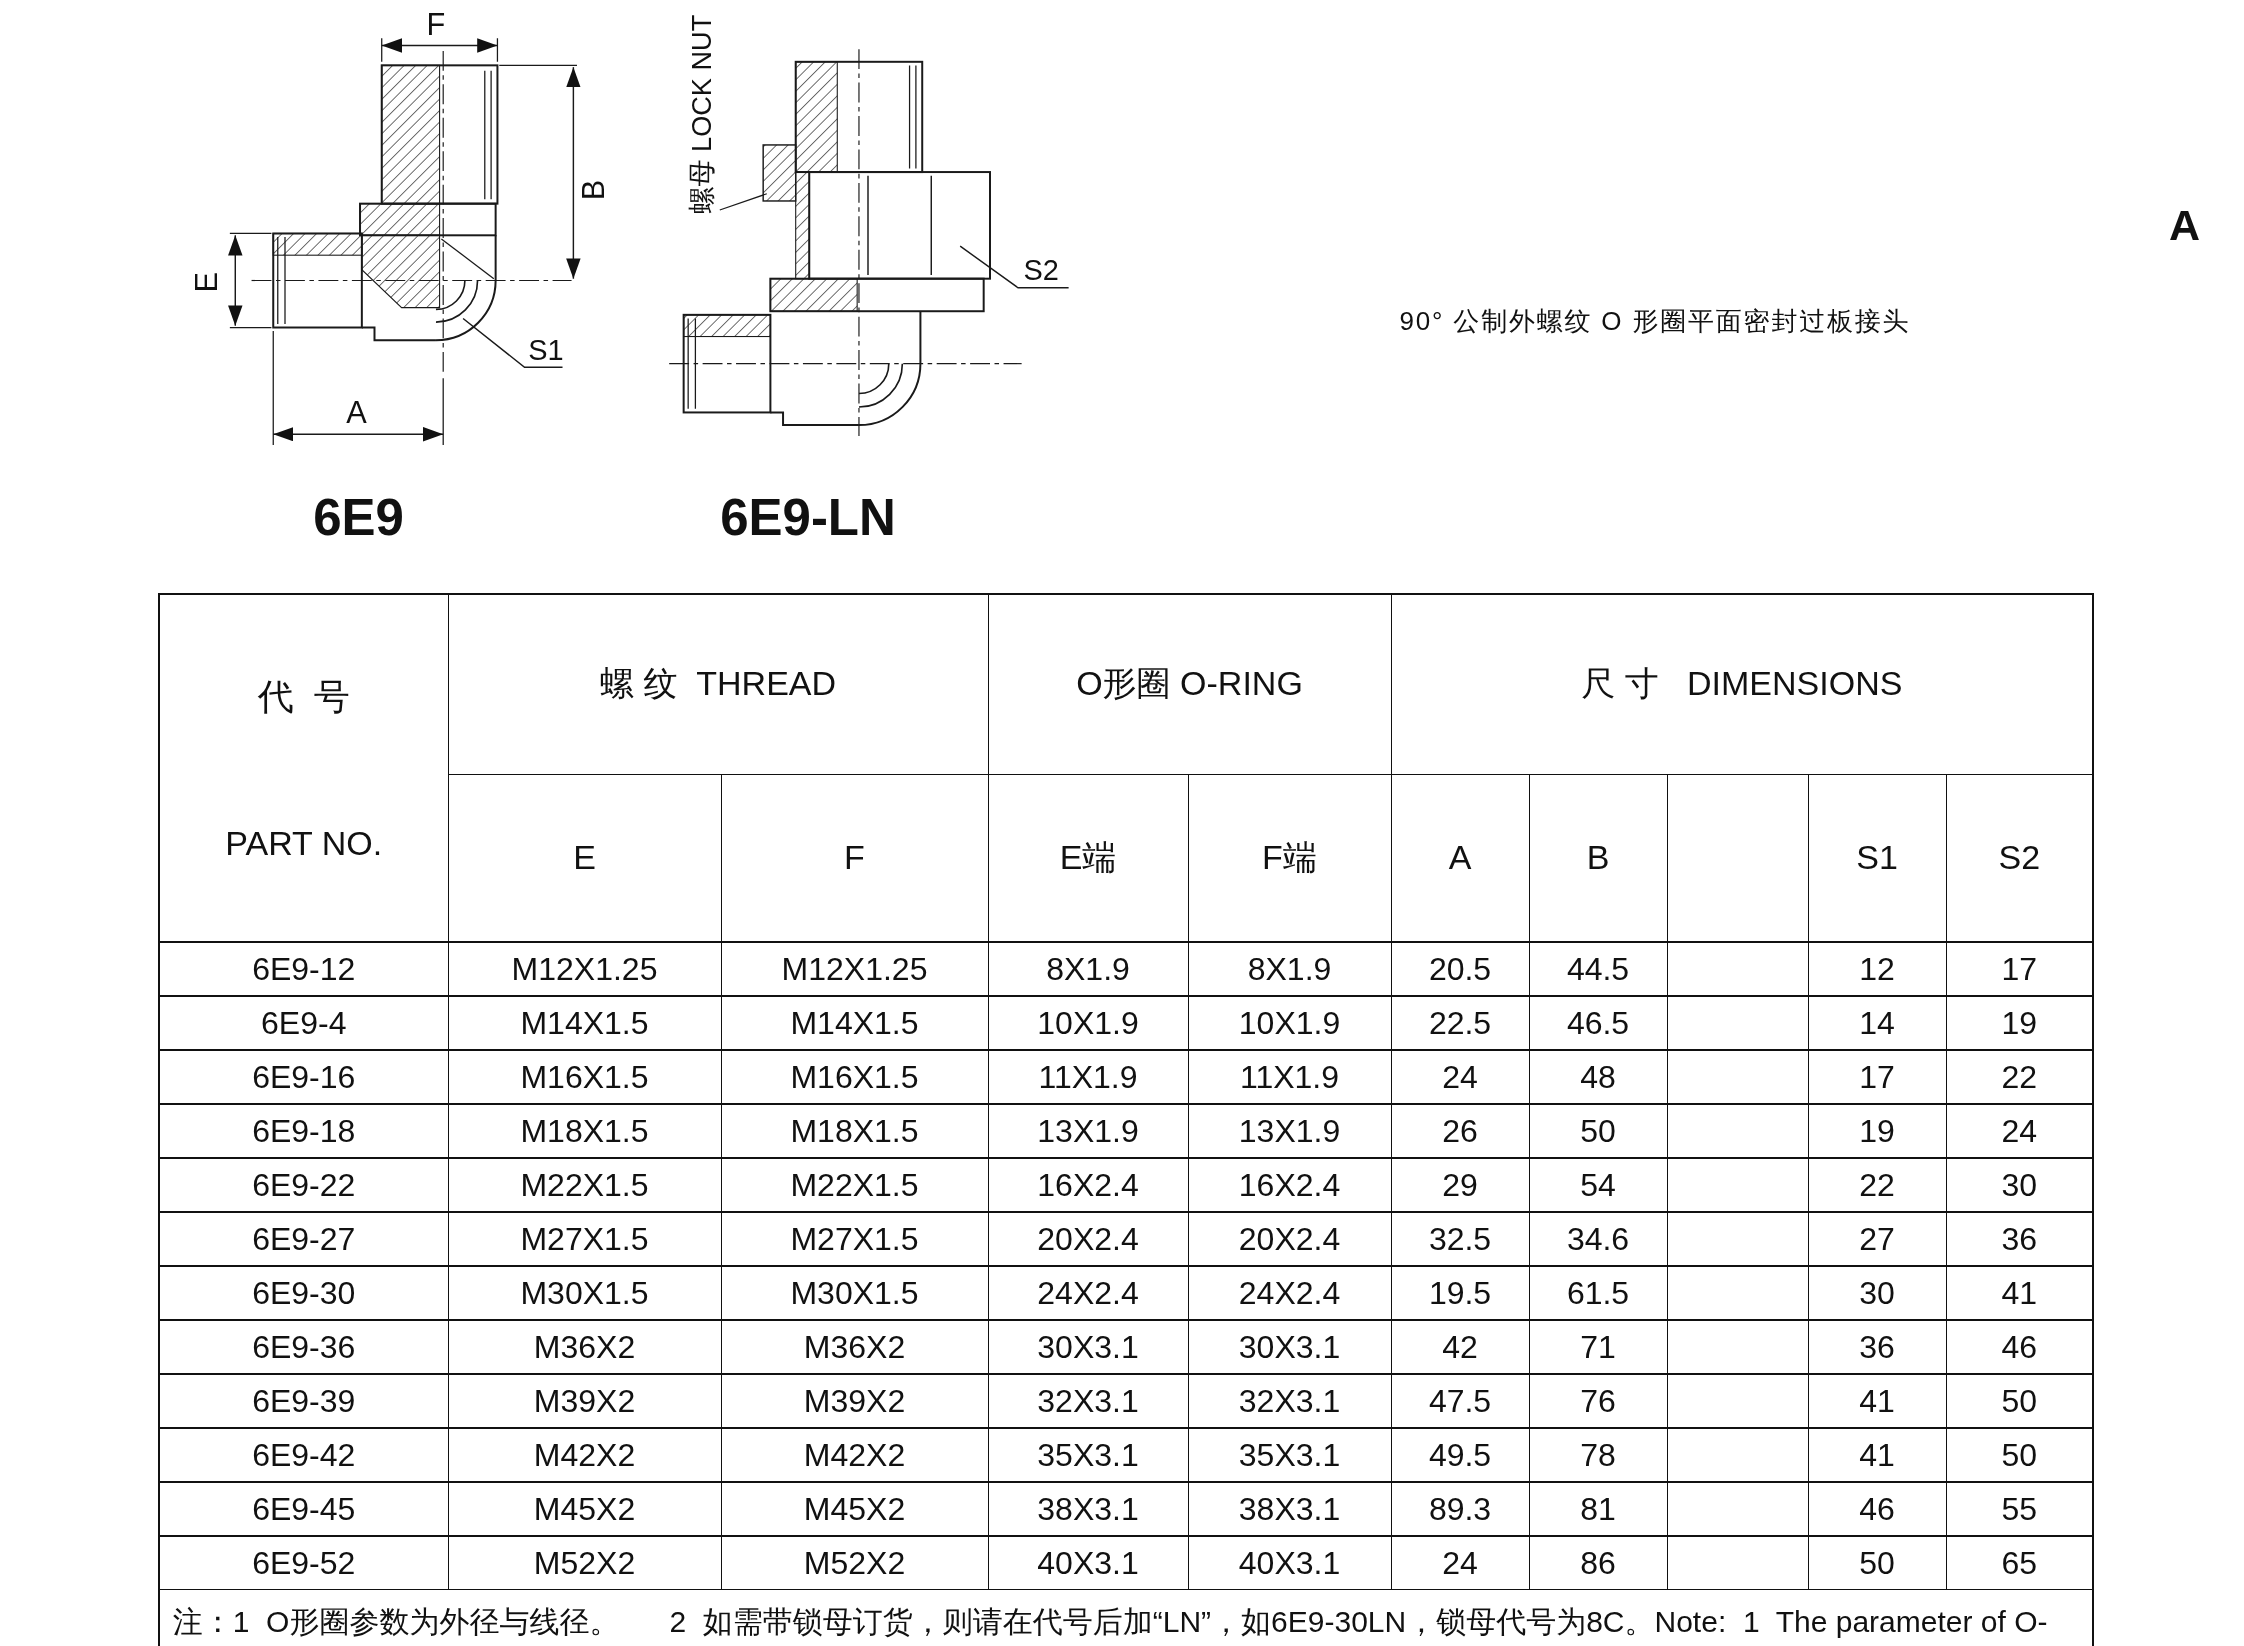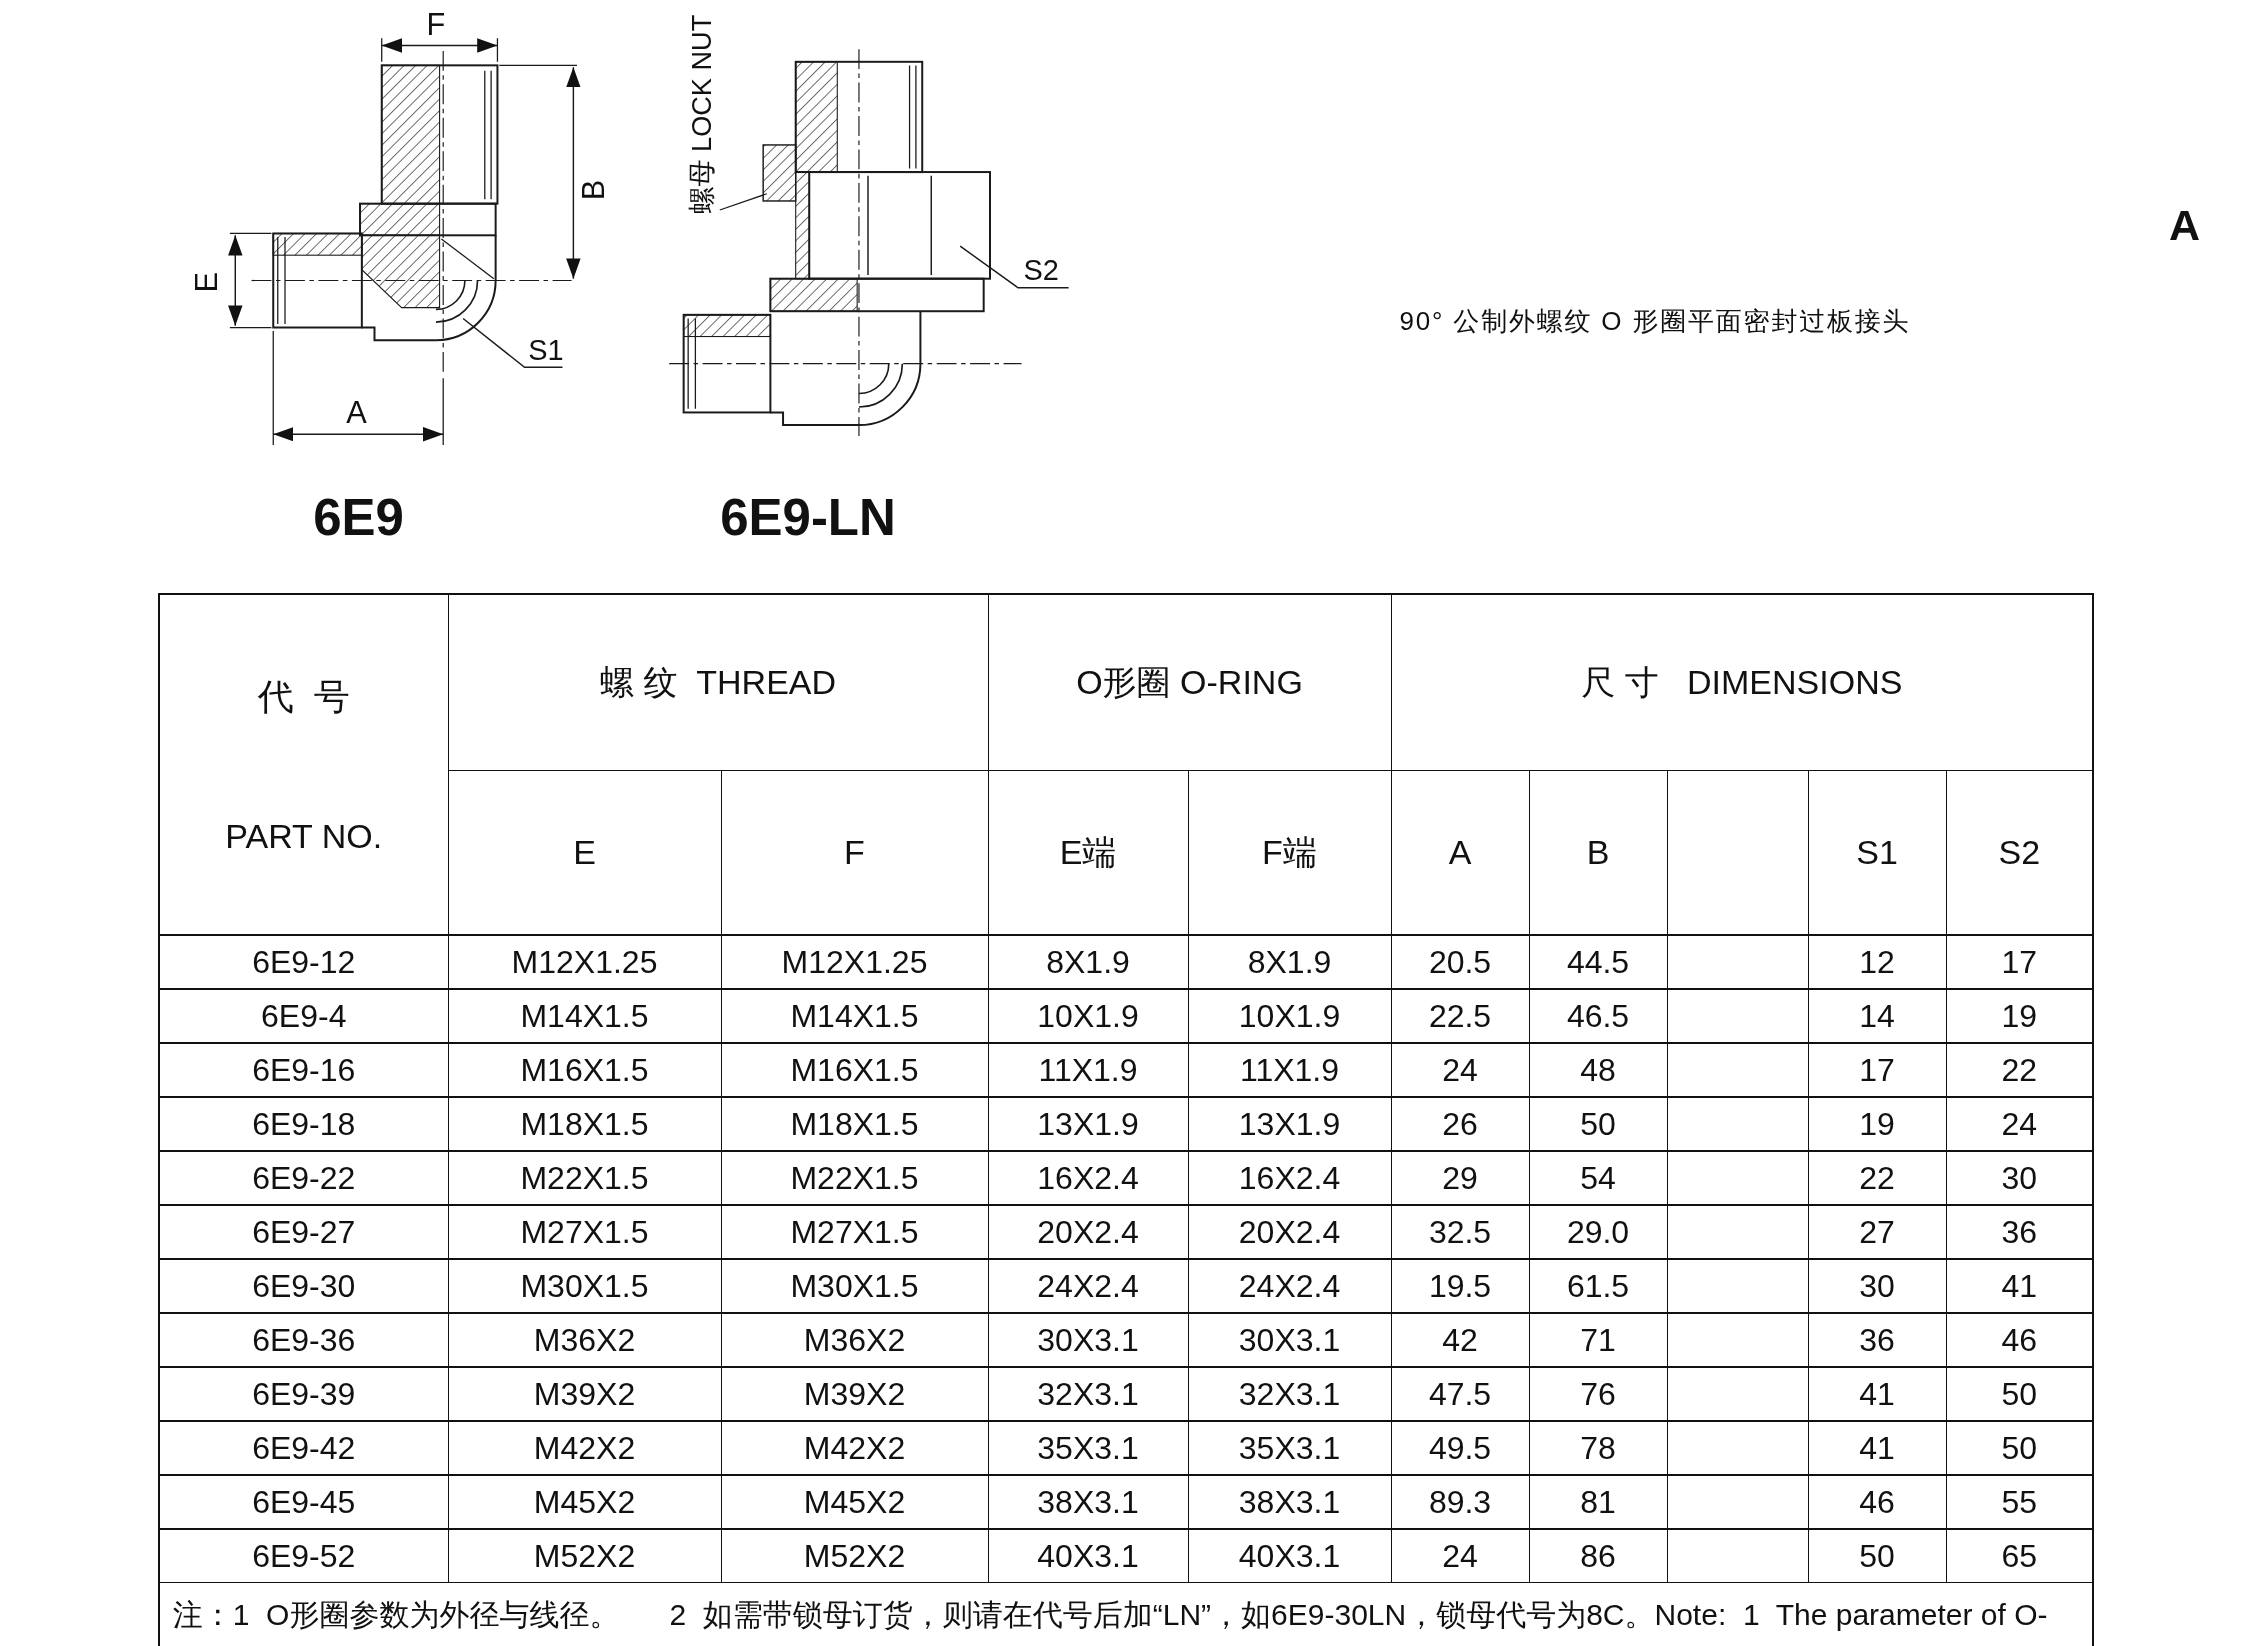--- a/index.html
+++ b/index.html
@@ -20,21 +20,21 @@
   #drawing-6e9{left:172px;}
   #drawing-6e9ln{left:624px;}
   
   table{position:absolute;left:158px;top:593px;width:1931px;border-collapse:collapse;table-layout:fixed;
         border:2.7px solid #111;text-align:center;}
   th,td{border:1.8px solid #111;font-weight:normal;padding:0;overflow:hidden;white-space:pre;}
   thead tr.h1 th{height:56px;font-size:34px;}
   thead tr.h2 th{height:52px;font-size:34px;}
   tbody td{height:52px;font-size:32px;border-top-width:2.7px;}
   th.partno{font-size:34px;}
-  th.partno .zh{font-size:36px;margin-bottom:17px;}
+  th.partno .zh{font-size:36px;margin-bottom:24px;}
   tfoot td.note{ text-align:left;font-size:30px;line-height:1.42;padding:11px 14.5px 14.5px 12.7px;
         white-space:pre-wrap;height:auto;vertical-align:top;}
   svg text{fill:#111;stroke:none;font-family:"Liberation Sans","DejaVu Sans",sans-serif;}
 </style>
 </head>
 <body>
 
 <div id="page">
 
   <div id="corner-a">A</div>
@@ -229,21 +229,21 @@
           <td>22</td>
           <td>30</td>
         </tr>
         <tr>
           <td>6E9-27</td>
           <td>M27X1.5</td>
           <td>M27X1.5</td>
           <td>20X2.4</td>
           <td>20X2.4</td>
           <td>32.5</td>
-          <td>29.0</td>
+          <td>34.6</td>
           <td></td>
           <td>27</td>
           <td>36</td>
         </tr>
         <tr>
           <td>6E9-30</td>
           <td>M30X1.5</td>
           <td>M30X1.5</td>
           <td>24X2.4</td>
           <td>24X2.4</td>

